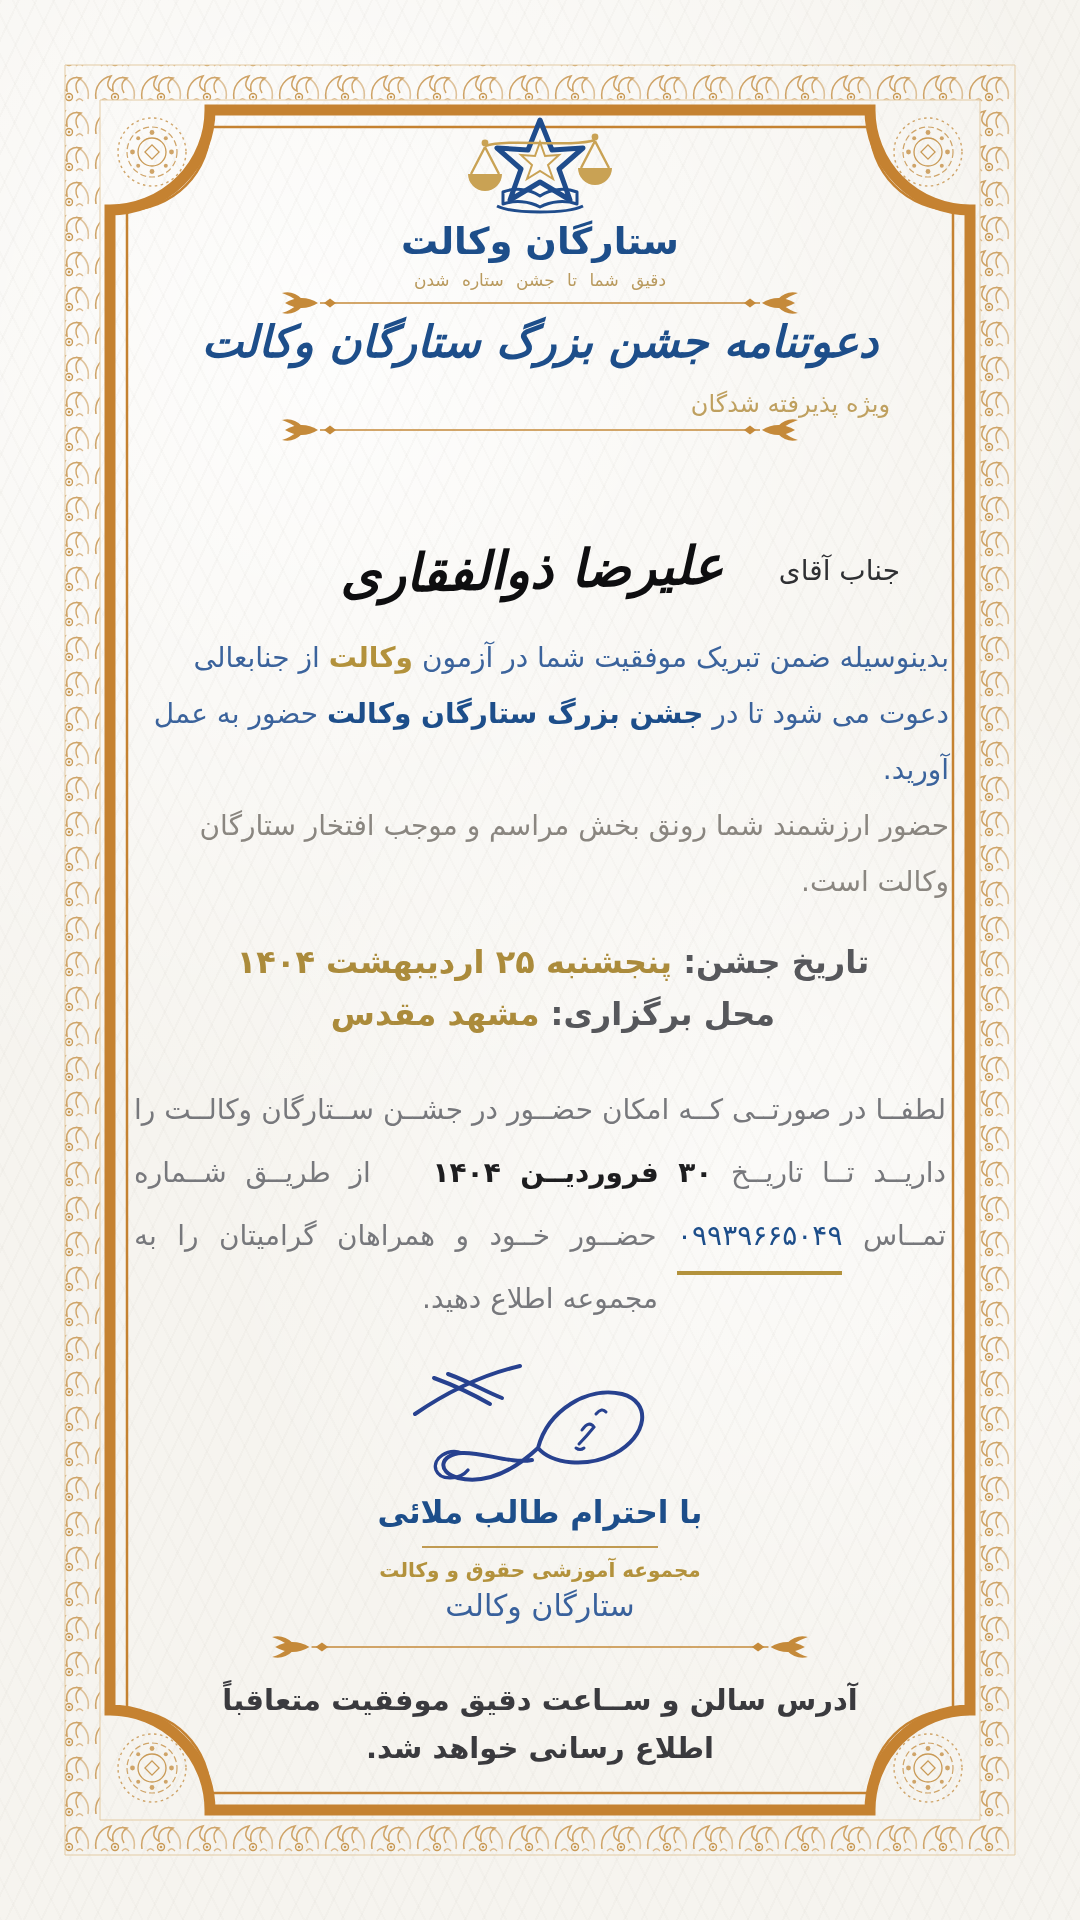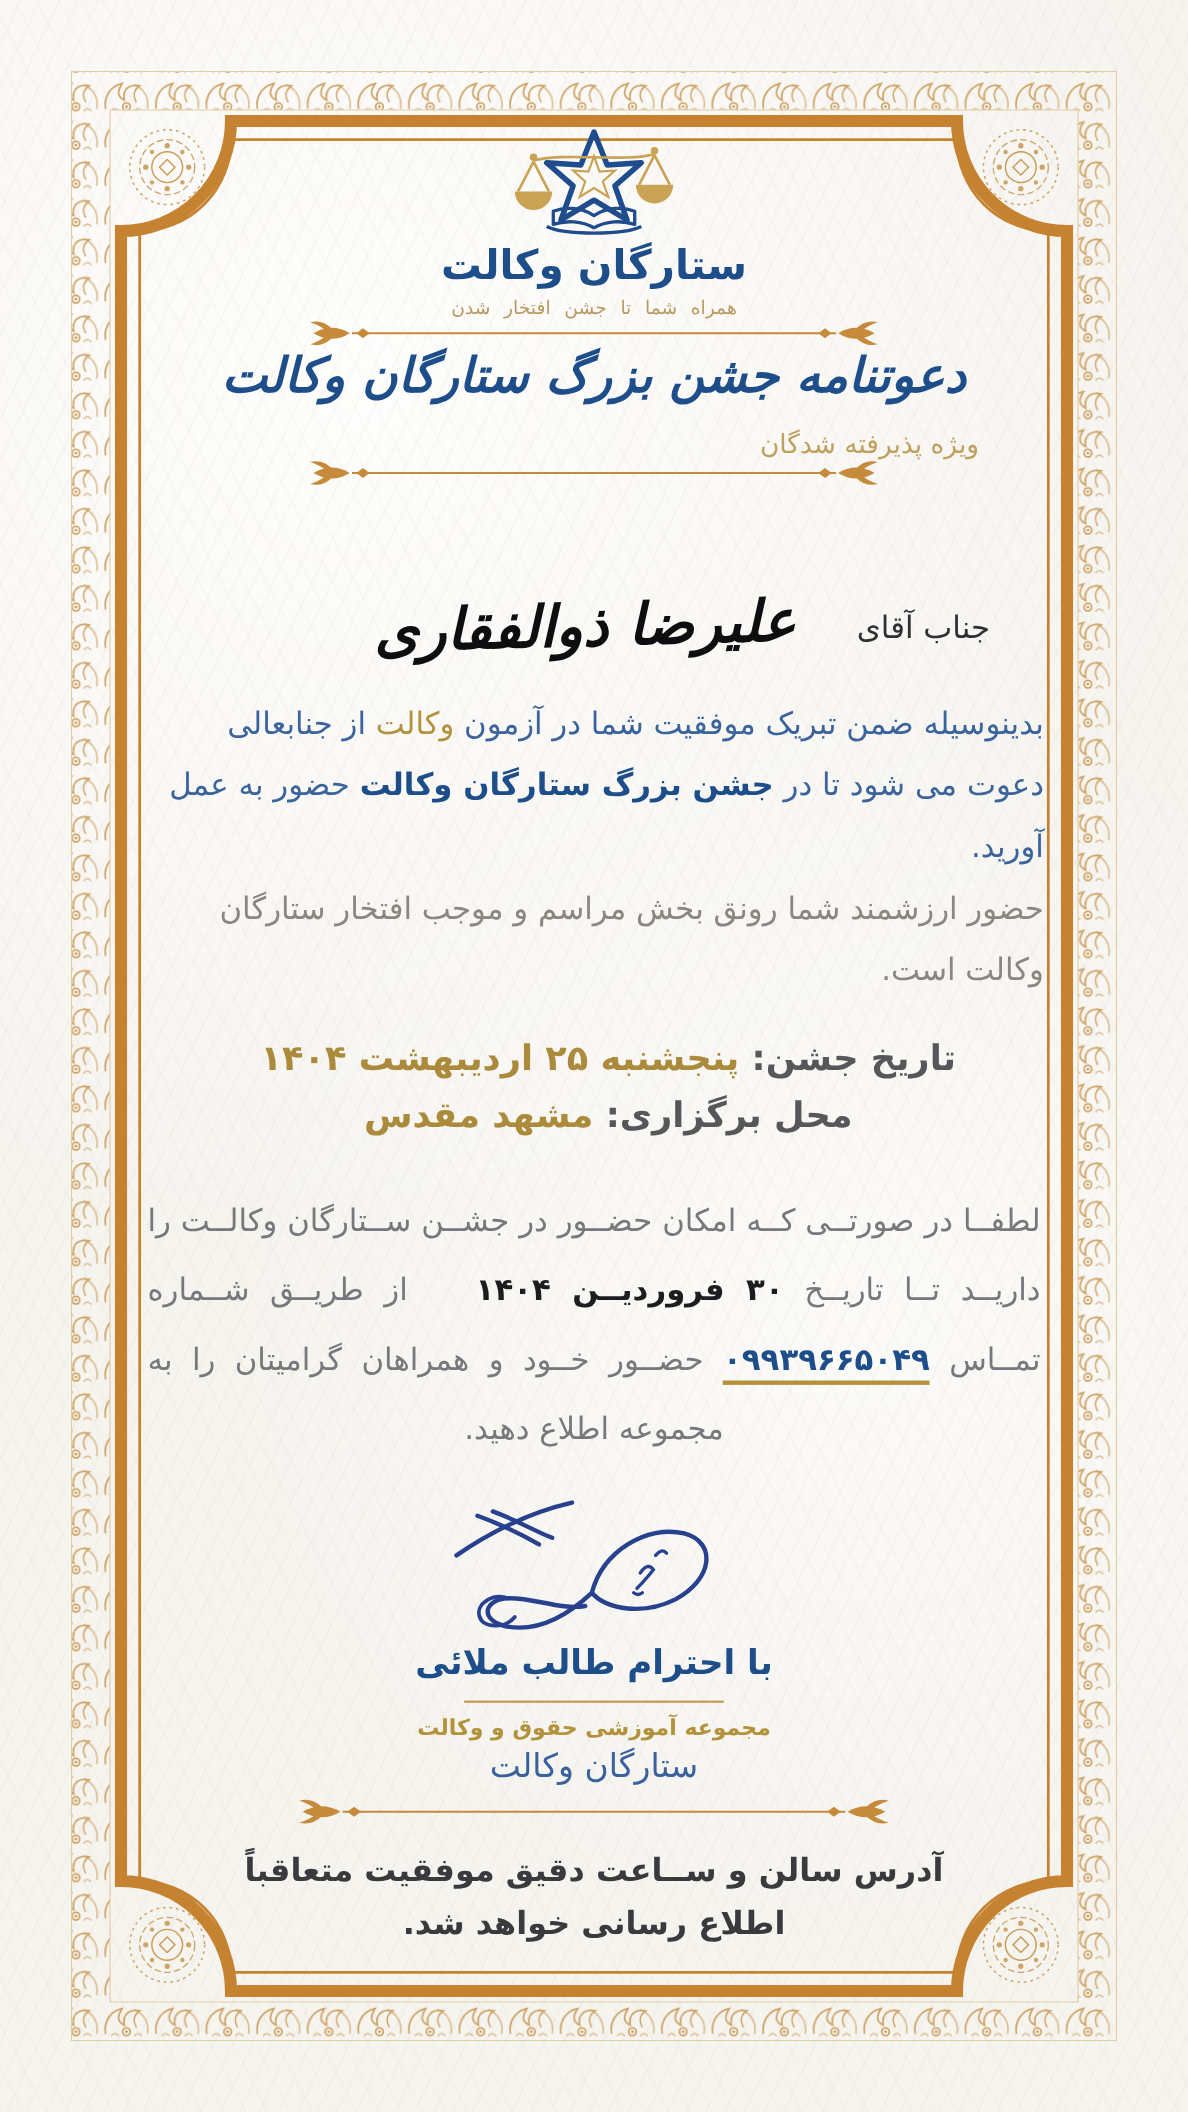--- a/index.html
+++ b/index.html
@@ -40,32 +40,32 @@
   .recipient-row{top:540px;width:830px;direction:rtl;display:flex;
     align-items:center;justify-content:flex-start;padding-right:55px;gap:55px;}
   .salutation{color:#2f3033;font-size:28px;}
   .recipient-name{color:#0e0e10;font-size:52px;font-style:italic;font-weight:bold;
     transform:rotate(-1.5deg);}
 
   .para{width:818px;direction:rtl;text-align:right;font-size:28px;line-height:56px;}
   .para-1{top:630px;color:#3b639c;}
   .para-2{top:798px;color:#8a8680;}
   .b-blue{color:#1d4e8a;font-weight:bold;}
-  .g-gold{color:#b3923c;font-weight:normal;}
+  .g-gold{color:#b3923c;font-weight:bold;}
 
   .event-block{top:936px;width:860px;text-align:center;direction:rtl;
     font-size:32px;font-weight:bold;line-height:52px;}
   .event-label{color:#56575b;}
   .event-value{color:#ab8b3b;margin-left:26px;}
 
   .rsvp{top:1078px;width:812px;direction:rtl;text-align:justify;text-align-last:center;
     color:#77787c;font-size:28px;line-height:63px;}
   .rsvp .deadline{color:#1d1d1f;font-weight:bold;margin-left:43px;}
-  .rsvp .phone{color:#1d4e8a;font-weight:bold;border-bottom:4px solid #b3923c;
-    padding-bottom:3px;cursor:pointer;}
+  .rsvp .phone{color:#1d4e8a;font-weight:normal;border-bottom:4px solid #b3923c;
+    padding-bottom:19px;cursor:pointer;}
 
   .signature-box{top:1352px;width:300px;height:150px;}
 
   .closing-name{top:1494px;width:600px;text-align:center;direction:rtl;
     color:#1d4e8a;font-size:31px;font-weight:bold;}
   .closing-rule{top:1546px;width:236px;height:2px;background:#c09a51;}
   .org-line1{top:1558px;width:600px;text-align:center;direction:rtl;
     color:#b3923c;font-size:20px;font-weight:bold;}
   .org-line2{top:1588px;width:600px;text-align:center;direction:rtl;
     color:#39619c;font-size:30px;}
@@ -139,21 +139,21 @@
         <circle cx="140" cy="25" r="3.4" fill="#c9a254" stroke="none"></circle>
       </g>
 
       <g stroke="#1f4c8c" fill="none" stroke-width="3" stroke-linejoin="round">
         <path d="M85 84 C73 76 58 76 48 80 L48 92 C60 88 74 89 85 95 C96 89 110 88 122 92 L122 80 C112 76 97 76 85 84 Z"></path>
         <path d="M42 94 C58 102 112 102 128 94"></path>
       </g>
     </svg>
 
     <div class="abs center-x brand-title">ستارگان وکالت</div>
-    <div class="abs center-x brand-tagline">همراه شما تا جشن افتخار شدن</div>
+    <div class="abs center-x brand-tagline">دقیق شما تا جشن ستاره شدن</div>
 
     <svg class="abs center-x divider divider-1" viewBox="0 0 520 26">
       <defs>
         <g id="divEnd" fill="#c58a3a" stroke="none">
           <path d="M38 13 Q22 3 5 13 Q22 23 38 13 Z"></path>
           <path d="M22 9 Q13 0 2 3 Q11 6 17 11 Z"></path>
           <path d="M22 17 Q13 26 2 23 Q11 20 17 15 Z"></path>
           <path d="M44 13 l6 -4.5 6 4.5 -6 4.5 Z"></path>
         </g>
       </defs>

